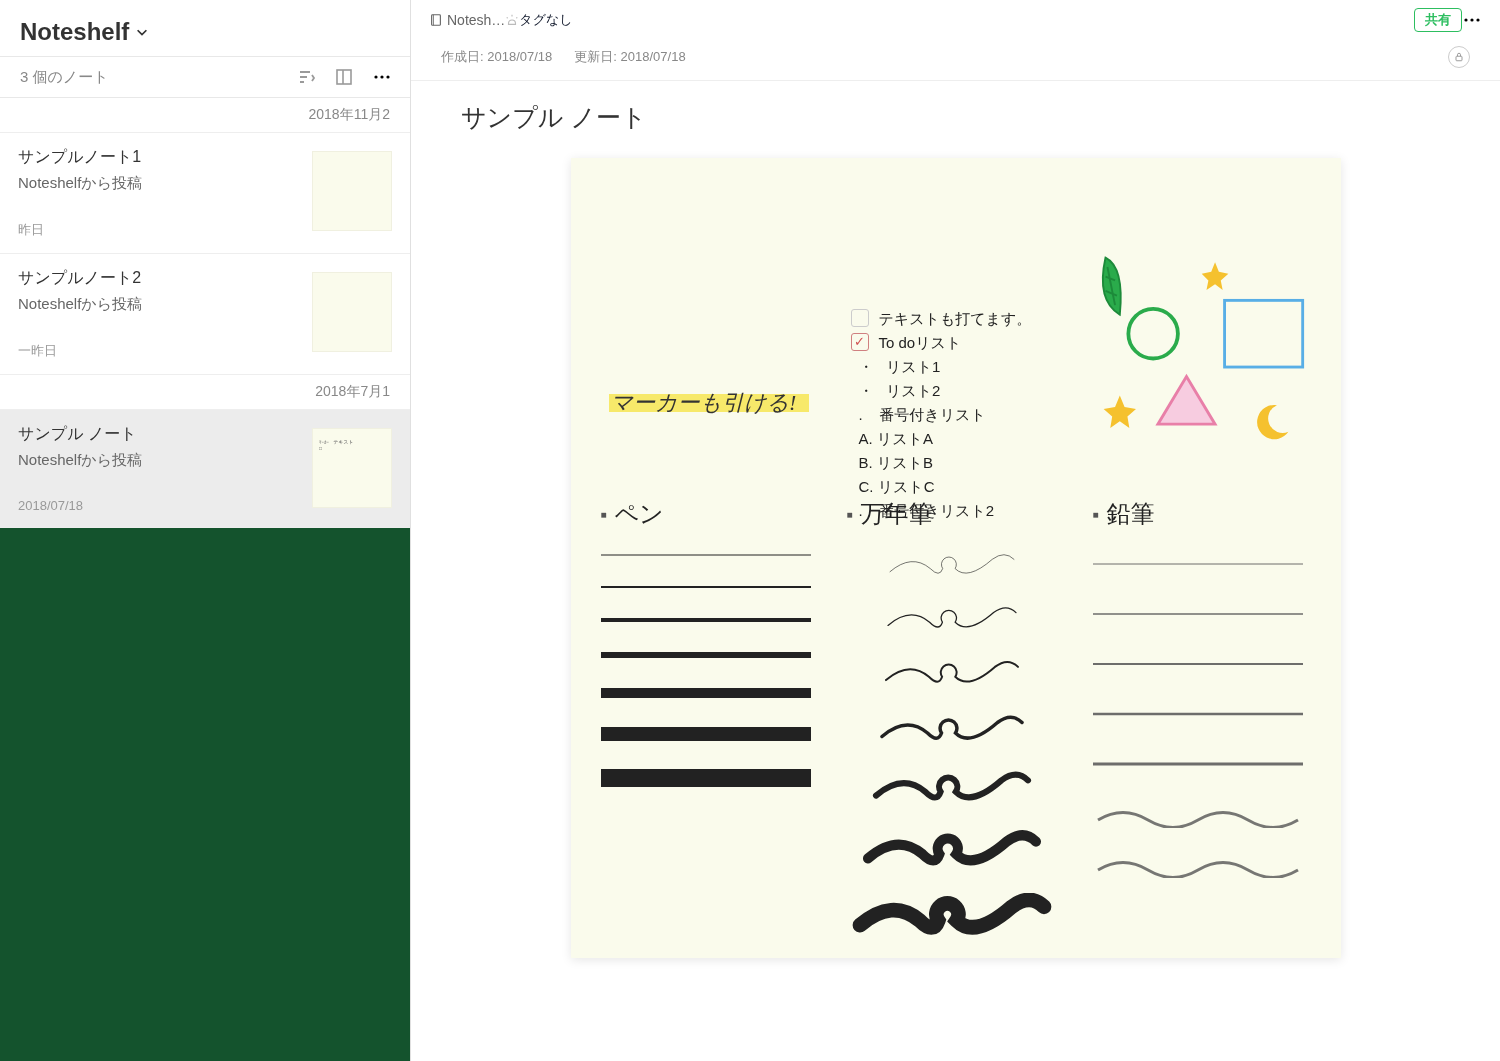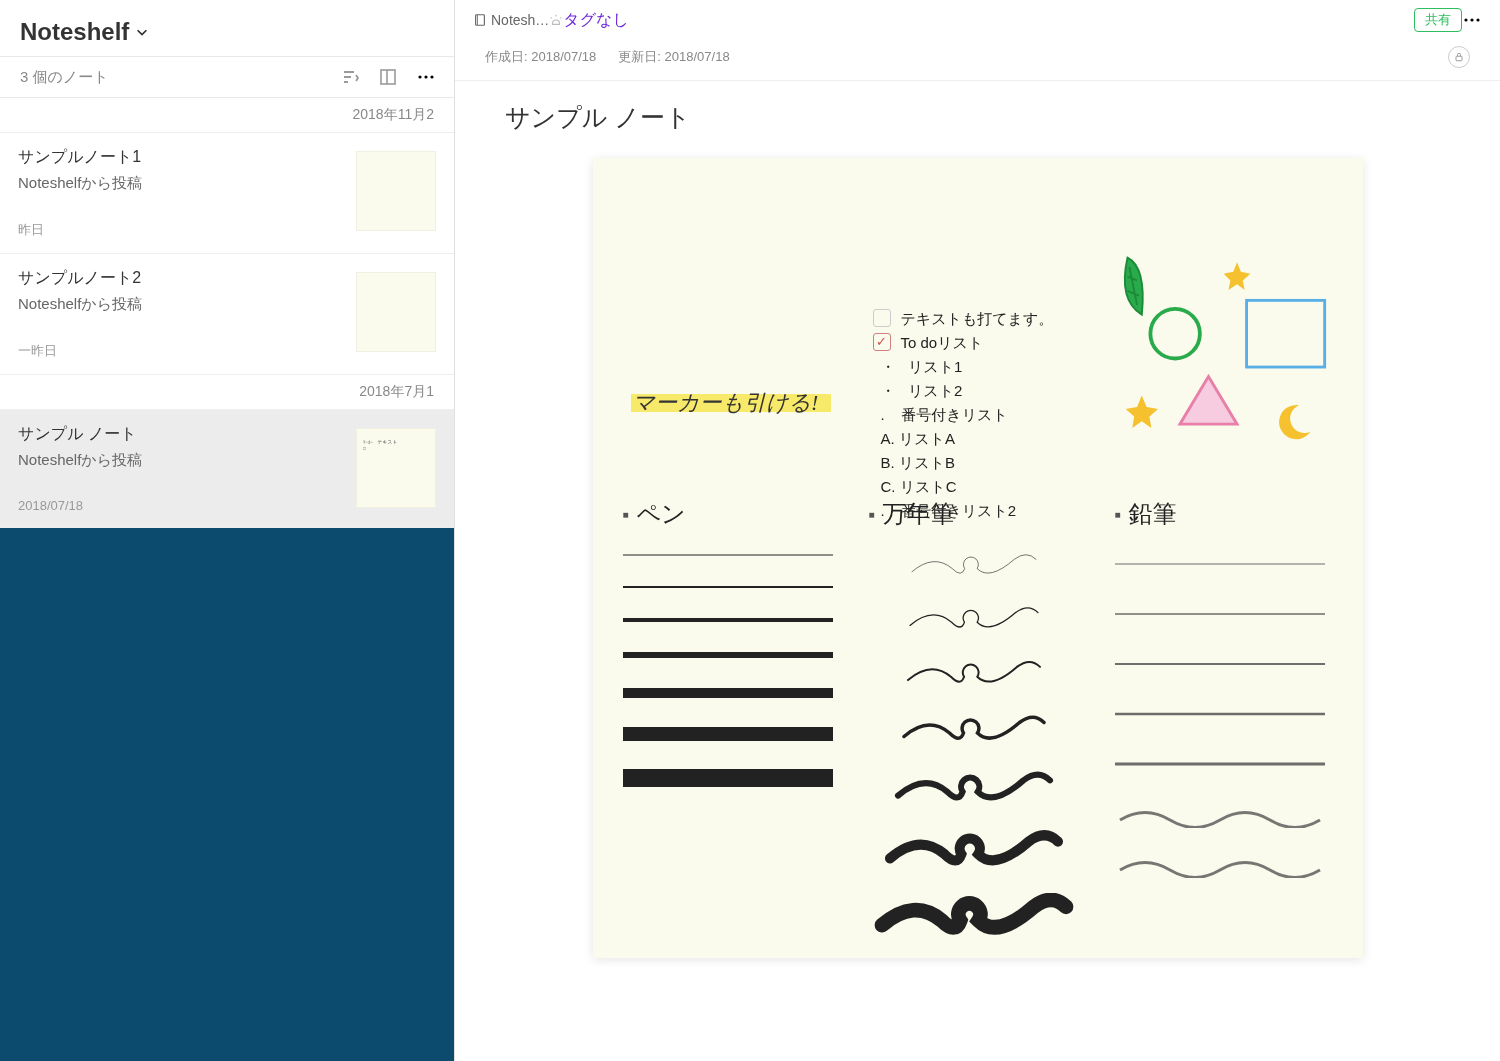--- a/index.html
+++ b/index.html
@@ -1,41 +1,41 @@
 <!DOCTYPE html>
 <html><head>
 <meta charset="utf-8">
 <style>
 * { box-sizing: border-box; margin: 0; padding: 0; }
 body { font-family: -apple-system, "Hiragino Sans", sans-serif; background: #fff; width: 1500px; height: 1061px; overflow: hidden; display: flex; }
 
-.sidebar { width: 455px; border-right: 1px solid #e0e0e0; display: flex; flex-direction: column; background: #0c4a6e; }
+.sidebar { width: 411px; border-right: 1px solid #e0e0e0; display: flex; flex-direction: column; background: #14532d; }
 .sidebar-header { background: #fff; padding: 18px 20px 10px 20px; border-bottom: 1px solid #e8e8e8; }
 .notebook-title { font-size: 24px; font-weight: 600; color: #333; display: inline-flex; align-items: center; gap: 6px; cursor: pointer; }
 .notebook-title svg { width: 14px; height: 14px; }
 .sidebar-sub { display: flex; align-items: center; justify-content: space-between; padding: 10px 18px 10px 20px; background: #fff; color: #888; font-size: 15px; border-bottom: 1px solid #e8e8e8; }
 .sidebar-sub-icons { display: flex; gap: 18px; align-items: center; }
 .icon-btn { width: 20px; height: 20px; color: #9a9a9a; cursor: pointer; display: inline-flex; align-items: center; justify-content: center; }
 
 .group-header { background: #fff; border-bottom: 1px solid #eee; padding: 8px 20px; display: flex; justify-content: flex-end; font-size: 14px; color: #888; }
 .note-item { background: #fff; border-bottom: 1px solid #eee; padding: 14px 18px 14px 18px; position: relative; cursor: pointer; }
 .note-item.selected { background: #ececec; }
 .note-title { font-size: 16px; font-weight: 400; color: #333; margin-bottom: 6px; }
 .note-snippet { font-size: 15px; color: #666; }
 .note-date { font-size: 13px; color: #999; margin-top: 28px; }
 .note-thumb { position: absolute; right: 18px; top: 18px; width: 80px; height: 80px; background: #fafbec; border: 1px solid #f0f0e0; }
 .note-thumb.sample { font-size: 5px; color: #666; padding: 10px 6px; }
 
 .main { flex: 1; display: flex; flex-direction: column; }
 .main-top { display: flex; align-items: center; padding: 8px 18px; gap: 0; border-bottom: 0; }
 .crumb { display: inline-flex; align-items: center; gap: 4px; font-size: 14px; color: #666; cursor: pointer; }
 .crumb svg { width: 14px; height: 14px; }
-.tag-label { font-size: 16px; color: #6d28d9; font-family: Liberation Mono, monospace; }
+.tag-label { font-size: 13px; color: #0f172a; font-family: Liberation Mono, monospace; }
 .spacer { flex: 1; }
-.share-btn { border: 1.5px solid #2dbe60; color: #2dbe60; font-size: 13px; font-weight: 400; padding: 2px 10px; border-radius: 4px; cursor: pointer; }
+.share-btn { border: 1.5px solid #2dbe60; color: #2dbe60; font-size: 13px; font-weight: 700; padding: 2px 10px; border-radius: 4px; cursor: pointer; }
 .meta-row { display: flex; gap: 22px; align-items: center; padding: 6px 30px 12px 30px; font-size: 13px; color: #888; border-bottom: 1px solid #eee; }
 .lock-icon { margin-left: auto; width: 22px; height: 22px; border: 1px solid #ccc; border-radius: 50%; display: inline-flex; align-items: center; justify-content: center; color: #999; }
 
 .note-body { flex: 1; overflow: auto; padding: 20px 50px; }
 .doc-title { font-size: 25px; font-weight: 500; color: #333; margin-bottom: 24px; }
 .page { width: 770px; margin: 0 auto; background: #fafbec; box-shadow: 0 2px 10px rgba(0,0,0,0.1); padding: 40px 40px 20px 40px; position: relative; min-height: 800px; }
 
 .highlight-text { position: absolute; left: 40px; top: 230px; font-family: cursive; font-size: 22px; font-style: italic; color: #333; }
 .highlight-bg { position: absolute; left: 38px; top: 236px; width: 200px; height: 18px; background: #f7e96a; z-index: 0; }
 .highlight-text span { position: relative; z-index: 1; }

